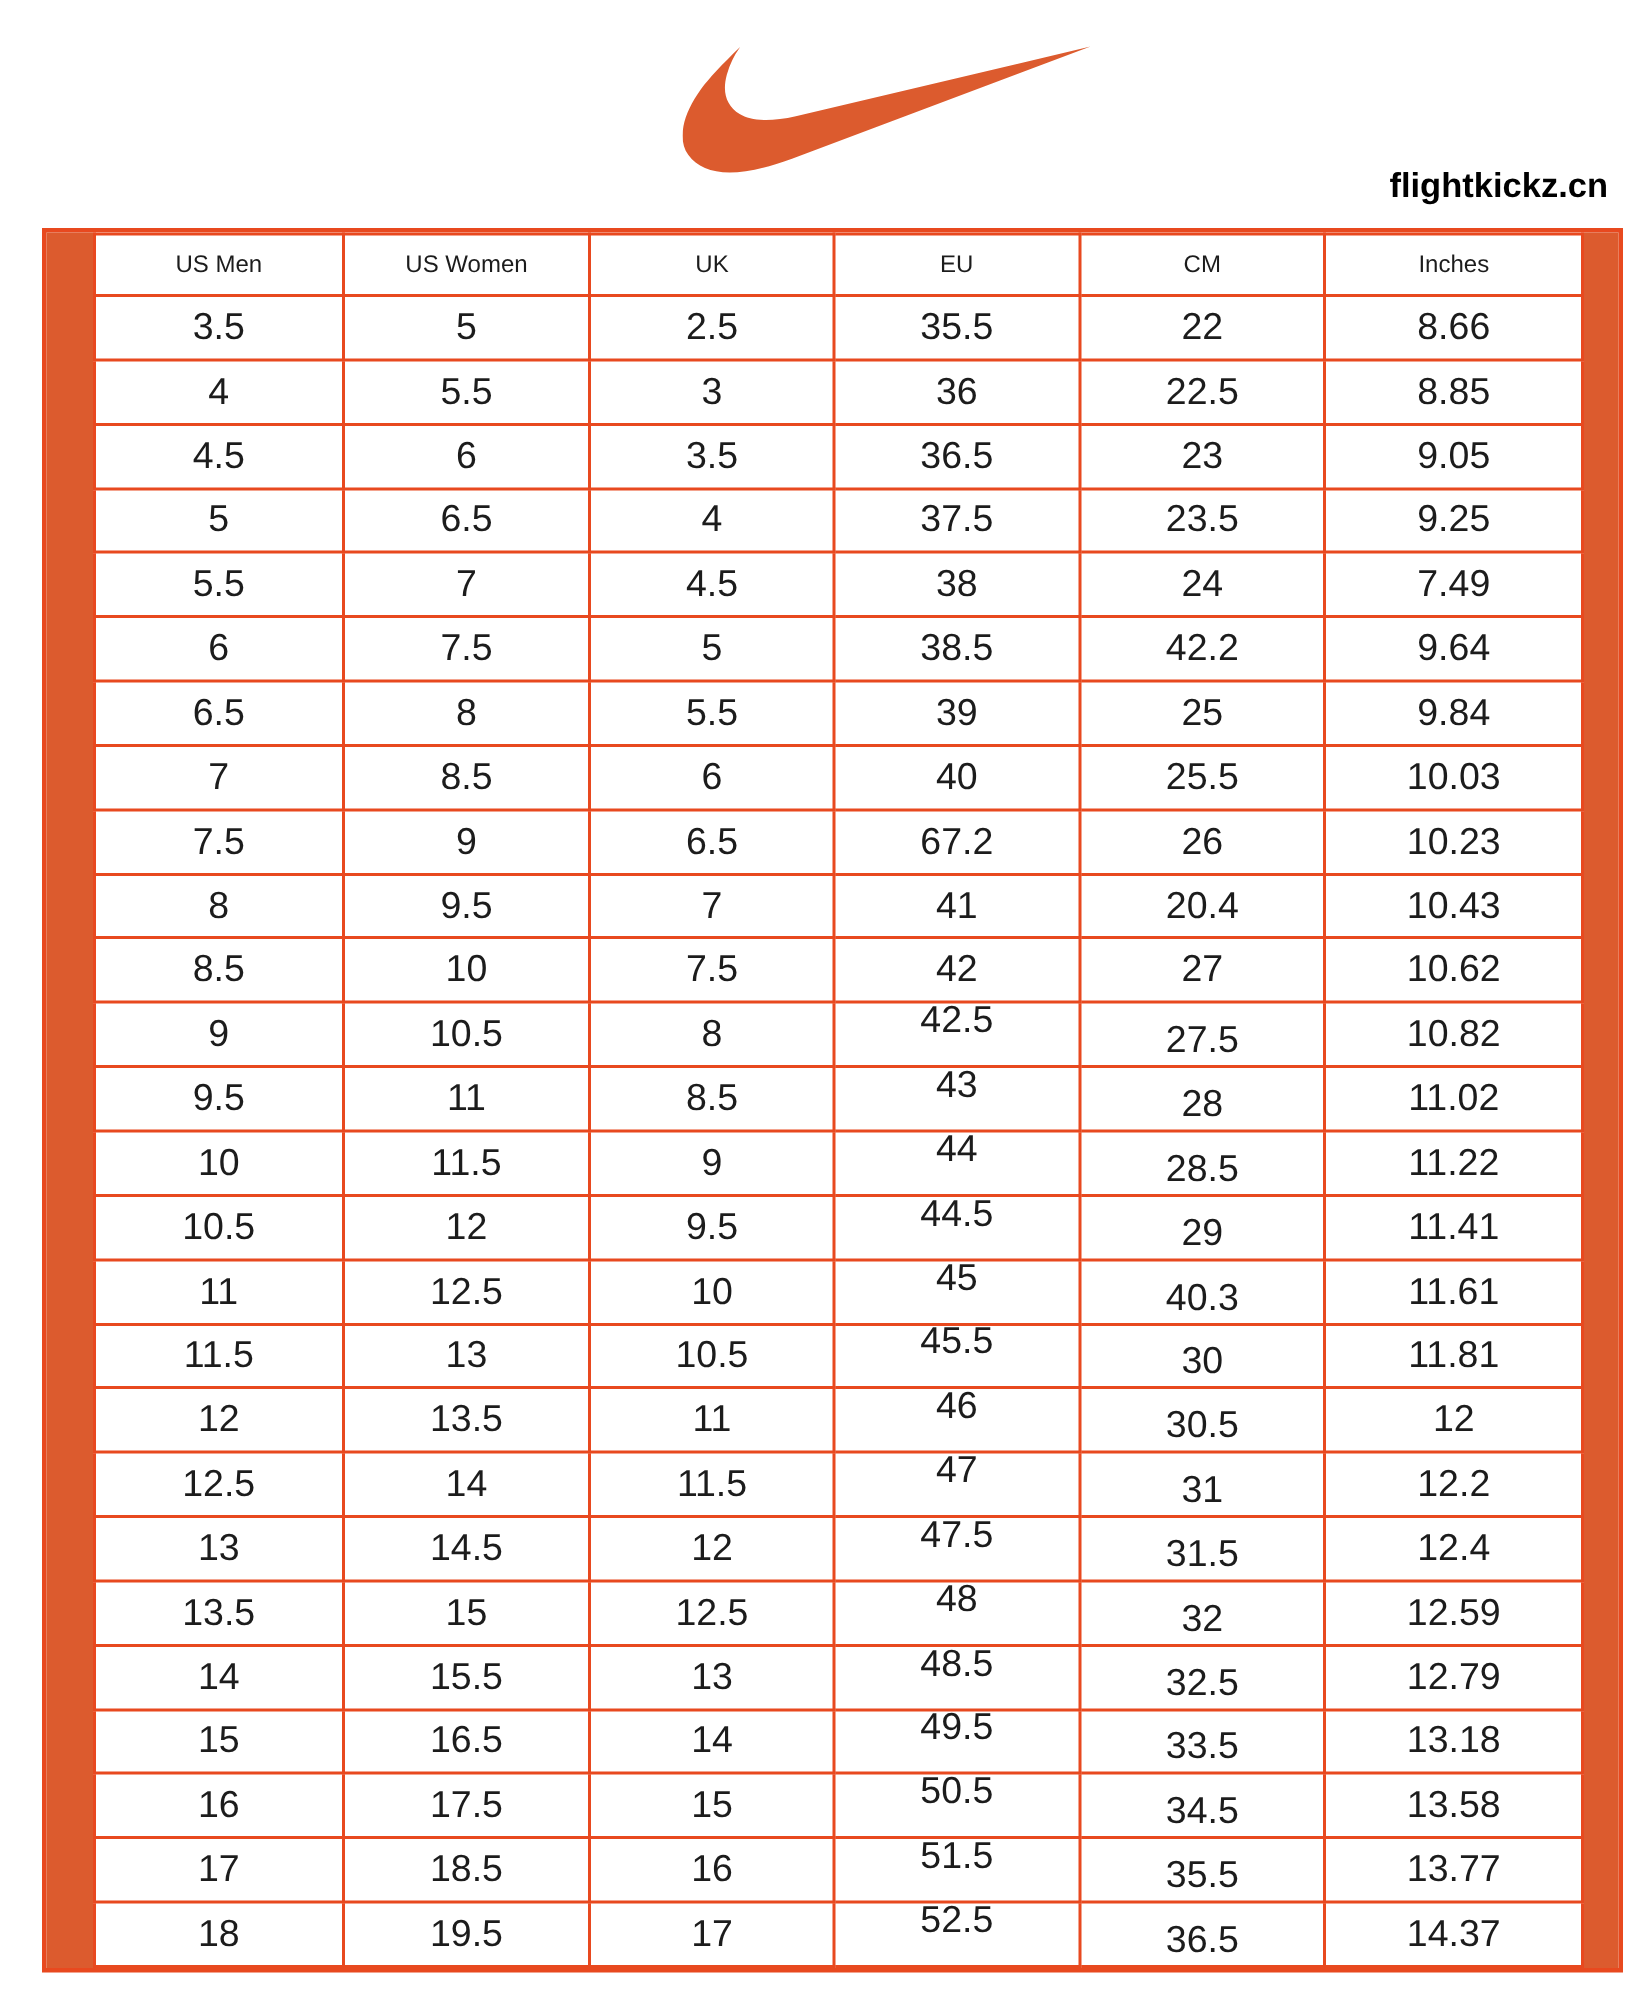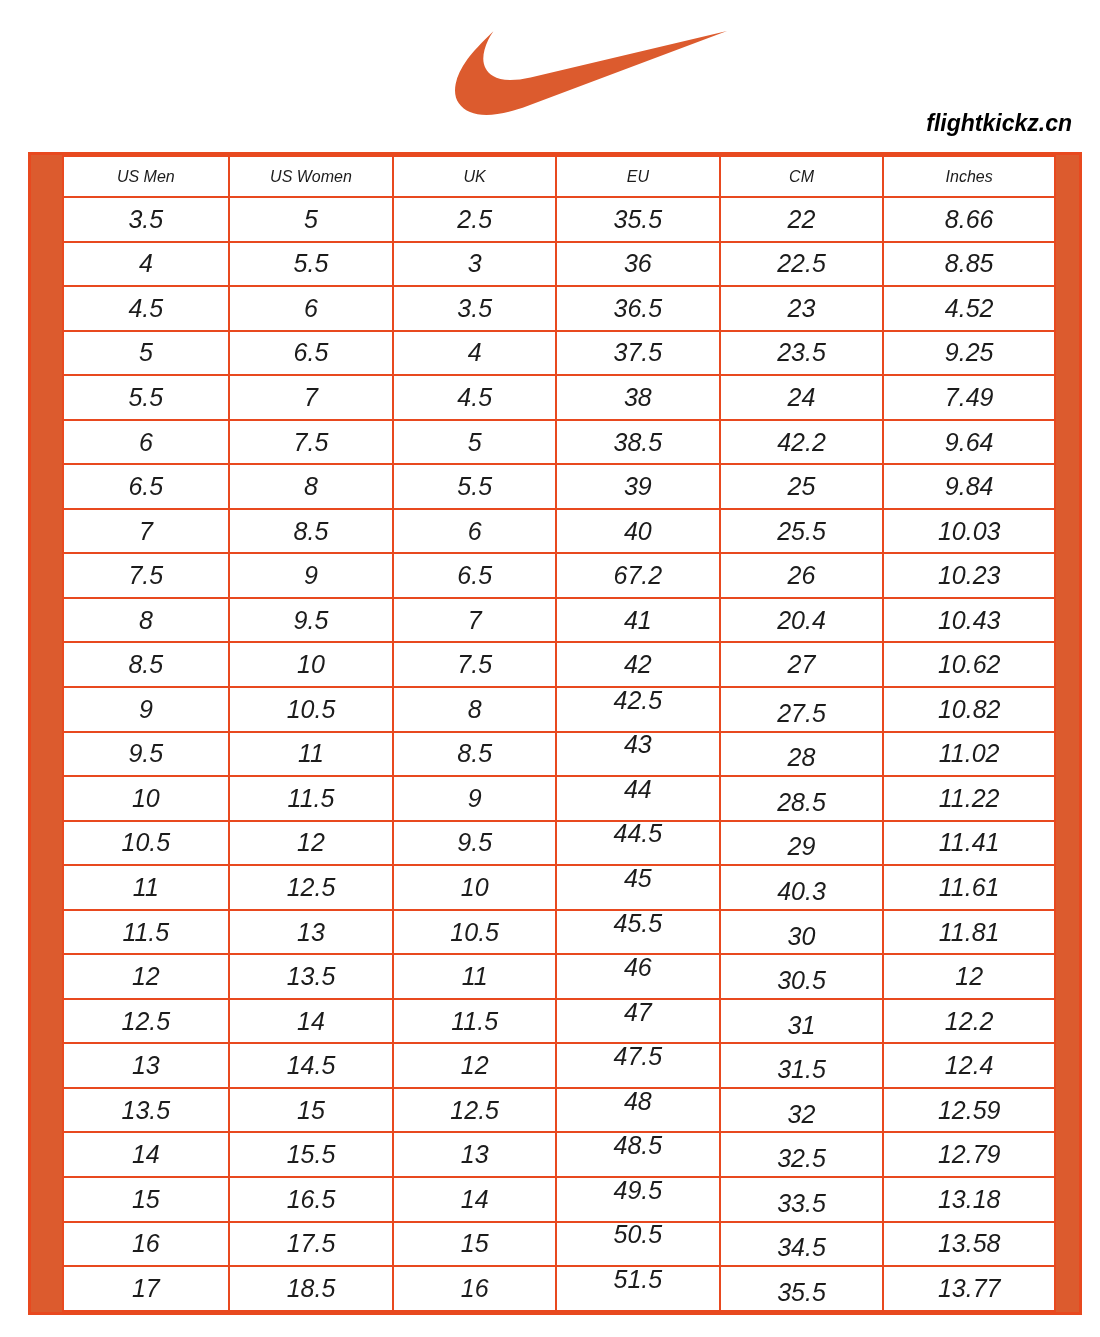--- a/index.html
+++ b/index.html
@@ -14,21 +14,20 @@
     height: 1337px;
     background: var(--bg);
     font-family: "Liberation Sans", sans-serif;
     overflow: hidden;
   }
   .page {
     position: relative;
     width: 1100px;
     height: 1337px;
     background: var(--bg);
-    font-style: italic;
   }
   .logo {
     position: absolute;
     left: 455px;
     top: 28px;
     width: 272px;
     height: 92px;
   }
   .logo svg { display: block; width: 272px; height: 92px; }
   .logo svg path { fill: var(--accent); }
@@ -130,21 +129,21 @@
             <td><span>36</span></td>
             <td><span>22.5</span></td>
             <td><span>8.85</span></td>
           </tr>
           <tr>
             <td><span>4.5</span></td>
             <td><span>6</span></td>
             <td><span>3.5</span></td>
             <td><span>36.5</span></td>
             <td><span>23</span></td>
-            <td><span>4.52</span></td>
+            <td><span>9.05</span></td>
           </tr>
           <tr>
             <td><span>5</span></td>
             <td><span>6.5</span></td>
             <td><span>4</span></td>
             <td><span>37.5</span></td>
             <td><span>23.5</span></td>
             <td><span>9.25</span></td>
           </tr>
           <tr>
@@ -308,18 +307,26 @@
             <td><span>13.58</span></td>
           </tr>
           <tr>
             <td><span>17</span></td>
             <td><span>18.5</span></td>
             <td><span>16</span></td>
             <td><span class="shift-up">51.5</span></td>
             <td><span class="shift-down">35.5</span></td>
             <td><span>13.77</span></td>
           </tr>
+          <tr>
+            <td><span>18</span></td>
+            <td><span>19.5</span></td>
+            <td><span>17</span></td>
+            <td><span class="shift-up">52.5</span></td>
+            <td><span class="shift-down">36.5</span></td>
+            <td><span>14.37</span></td>
+          </tr>
         </tbody>
     </table>
     <div class="bar right"></div>
   </div>
 
 </div>
 
 </body></html>

